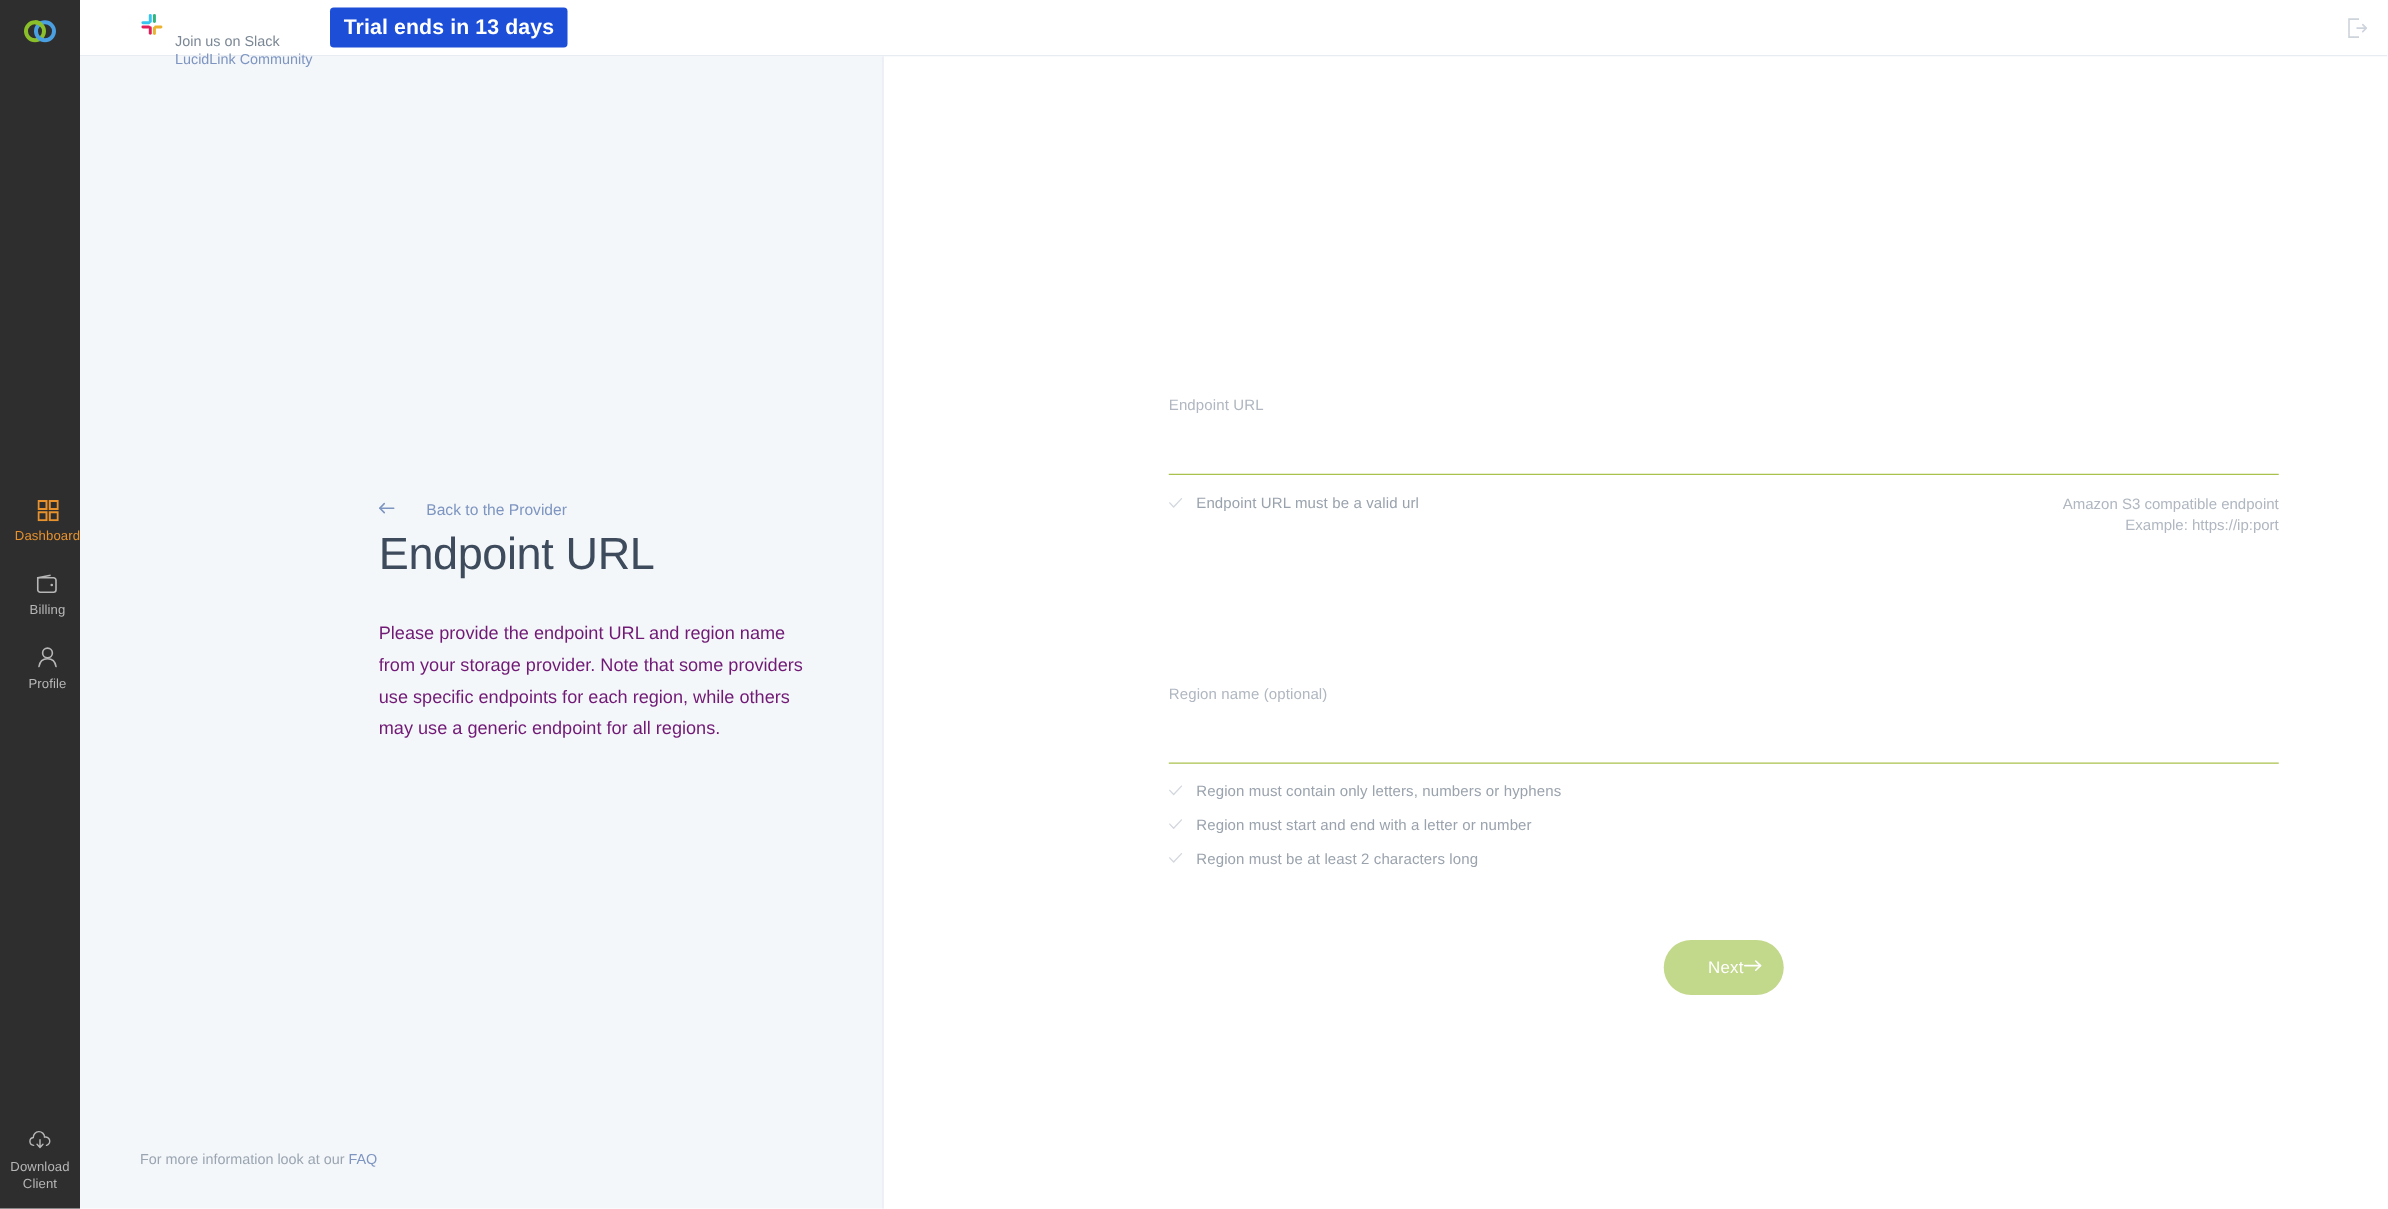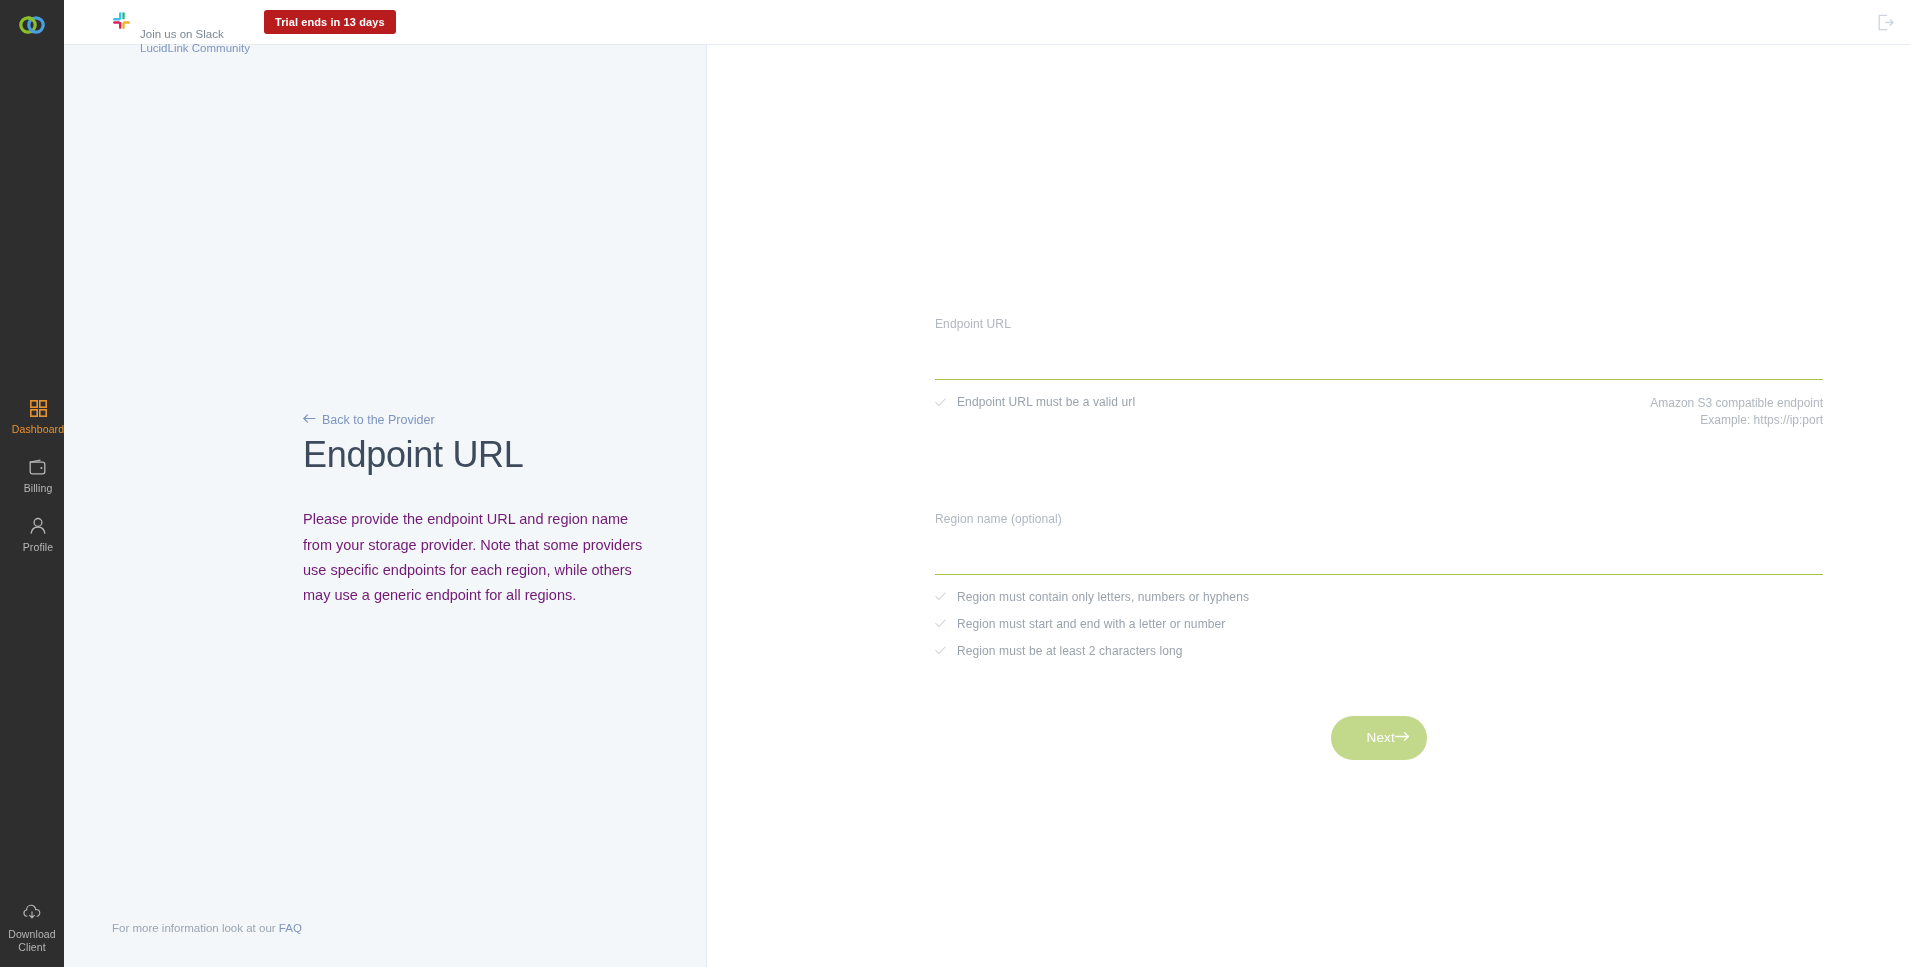--- a/index.html
+++ b/index.html
@@ -118,23 +118,23 @@
   .slack-text {
     display: flex;
     flex-direction: column;
     line-height: 1.25;
   }
   .slack-line1 { font-size: 11.5px; color: #7b8794; margin-top: 38px; }
   .slack-line2 { font-size: 11.5px; color: #7d95c0; }
 
   .trial-badge {
     margin-left: 14px;
-    background: #b91c1c;
+    background: #1d4ed8;
     color: #ffffff;
-    font-size: 11px;
+    font-size: 17px;
     font-weight: bold;
     padding: 6px 11px;
     border-radius: 3px;
     letter-spacing: 0.1px;
     cursor: pointer;
     white-space: nowrap;
   }
 
   .logout-btn {
     position: absolute;
@@ -169,26 +169,25 @@
   .left-content {
     position: absolute;
     top: 356px;
     left: 239px;
     width: 370px;
   }
 
   .back-link {
     display: flex;
     align-items: center;
-    gap: 6px;
+    gap: 25px;
     color: #7d95c0;
     font-size: 12.5px;
     cursor: pointer;
     margin-bottom: 7px;
-    margin-top: 12px;
   }
 
   .page-title {
     font-size: 36px;
     font-weight: normal;
     color: #3d4b5c;
     letter-spacing: -0.3px;
     line-height: 1.15;
     margin-bottom: 32px;
   }
@@ -278,21 +277,21 @@
     justify-content: center;
   }
 
   .hints-right {
     text-align: right;
     font-size: 12px;
     color: #b0b7c0;
     line-height: 1.45;
   }
 
-  .field-region { margin-top: 82px; }
+  .field-region { margin-top: 118px; }
 
   .checkbox-row {
     display: flex;
     align-items: center;
     gap: 11px;
     margin-top: 40px;
     cursor: pointer;
   }
 
   .checkbox {

